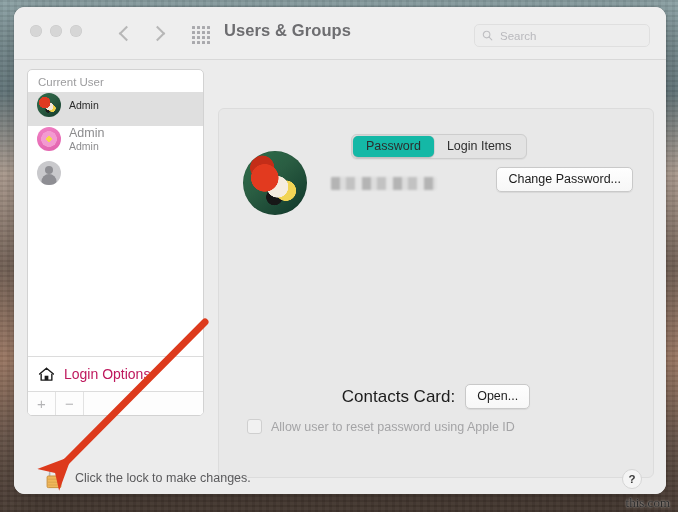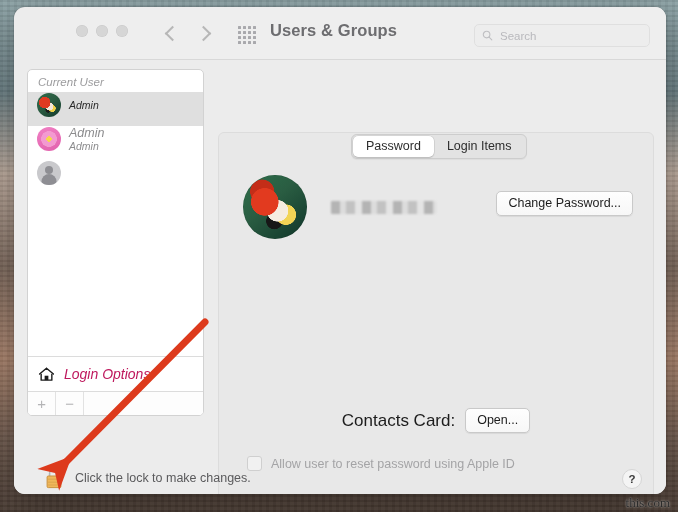--- a/index.html
+++ b/index.html
@@ -35,21 +35,20 @@
     box-shadow: 0 10px 34px rgba(0,0,0,.30), 0 0 0 0.5px rgba(0,0,0,.16);
     overflow: hidden;
   }
 
   
   #titlebar {
     position: relative;
     height: 52px;
     background: #eeeeee;
     border-bottom: 1px solid #d8d8d8;
-    margin-left: 46px;
   }
   .traffic {
     position: absolute; top: 18px; left: 16px;
     display: flex; gap: 8px;
   }
   .tl { width: 12px; height: 12px; border-radius: 50%;
         background: #d6d6d6; box-shadow: inset 0 0 0 .5px rgba(0,0,0,.08); }
 
   .navbtn {
     position: absolute; top: 13px;
@@ -96,21 +95,21 @@
   #body { position: relative; height: 434px; background: #ececec; }
 
   
   #sidebar {
     position: absolute; left: 13px; top: 9px;
     width: 175px; height: 345px;
     background: #fff;
     border: 1px solid #d2d2d2;
     border-radius: 5px;
     overflow: hidden;
-    display: flex; flex-direction: column; font-style: italic;
+    display: flex; flex-direction: column;
   }
   .group-head {
     font-size: 11.5px; color: #9c9c9e;
     padding: 6px 0 4px 10px;
   }
   .user-row {
     display: flex; align-items: center;
     padding: 4px 0 12px 9px;
     height: 34px; box-sizing: border-box;
   }
@@ -177,21 +176,21 @@
   }
   .tb-btn {
     width: 27px;
     display: flex; align-items: center; justify-content: center;
     font-size: 15px; color: #b4b4b6;
     border-right: 1px solid #e2e2e2;
   }
 
   
   #main {
-    position: absolute; left: 204px; top: 72px;
+    position: absolute; left: 204px; top: 48px;
     width: 434px; height: 368px;
     background: #e8e8e8;
     border: 1px solid #dcdcdc;
     border-radius: 6px;
   }
 
   
   #tabs {
     position: absolute; left: 337px; top: 74px;
     display: flex;
@@ -201,21 +200,21 @@
     padding: 1px;
     z-index: 5;
     box-shadow: 0 .5px 1px rgba(0,0,0,.05);
   }
   .tab {
     font-size: 12.5px; color: #2d2d2d;
     padding: 3px 13px 4px;
     border-radius: 5px;
   }
   .tab.active {
-    background: #ffffff;
+    background: #14b8a6;
     box-shadow: 0 0 0 .5px rgba(0,0,0,.12), 0 1px 1.5px rgba(0,0,0,.12);
   }
 
   
   #user-header {
     position: absolute; left: 24px; top: 42px;
     display: flex; align-items: center;
   }
   #big-avatar {
     width: 64px; height: 64px; border-radius: 50%;
@@ -256,21 +255,21 @@
   #contacts-row {
     position: absolute; left: 0; right: 0; top: 275px;
     display: flex; align-items: center; justify-content: center; gap: 10px;
   }
   #contacts-label { font-size: 17px; color: #1c1c1c; }
 
   .checkrow {
     position: absolute; left: 28px;
     display: flex; align-items: center;
   }
-  #check-appleid { top: 310px; margin-top: 13px; }
+  #check-appleid { top: 310px; }
   #check-admin   { top: 338px; }
   .cbox {
     width: 13px; height: 13px;
     border: 1px solid #cfcfcf;
     border-radius: 3px;
     background: #f1f1f1;
     margin-right: 9px;
     flex: 0 0 auto;
     display: flex; align-items: center; justify-content: center;
   }

